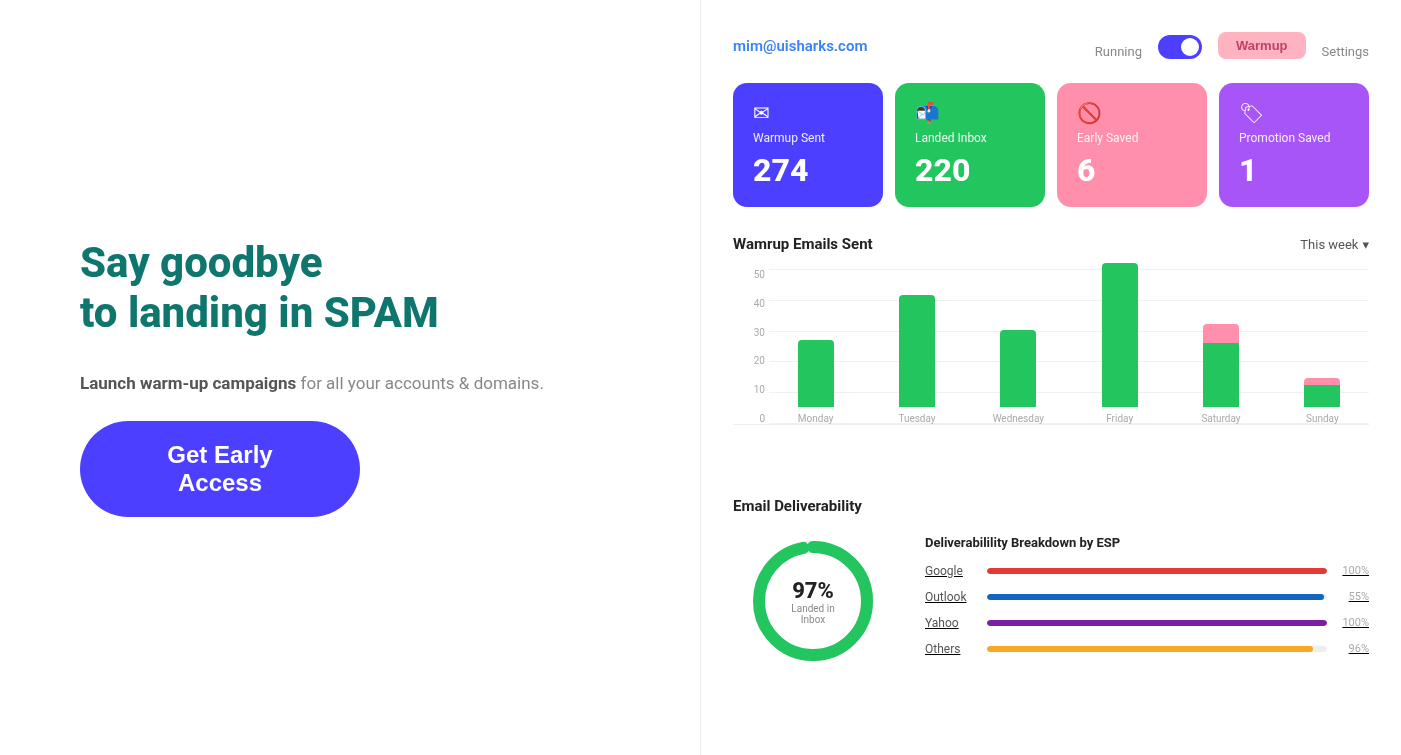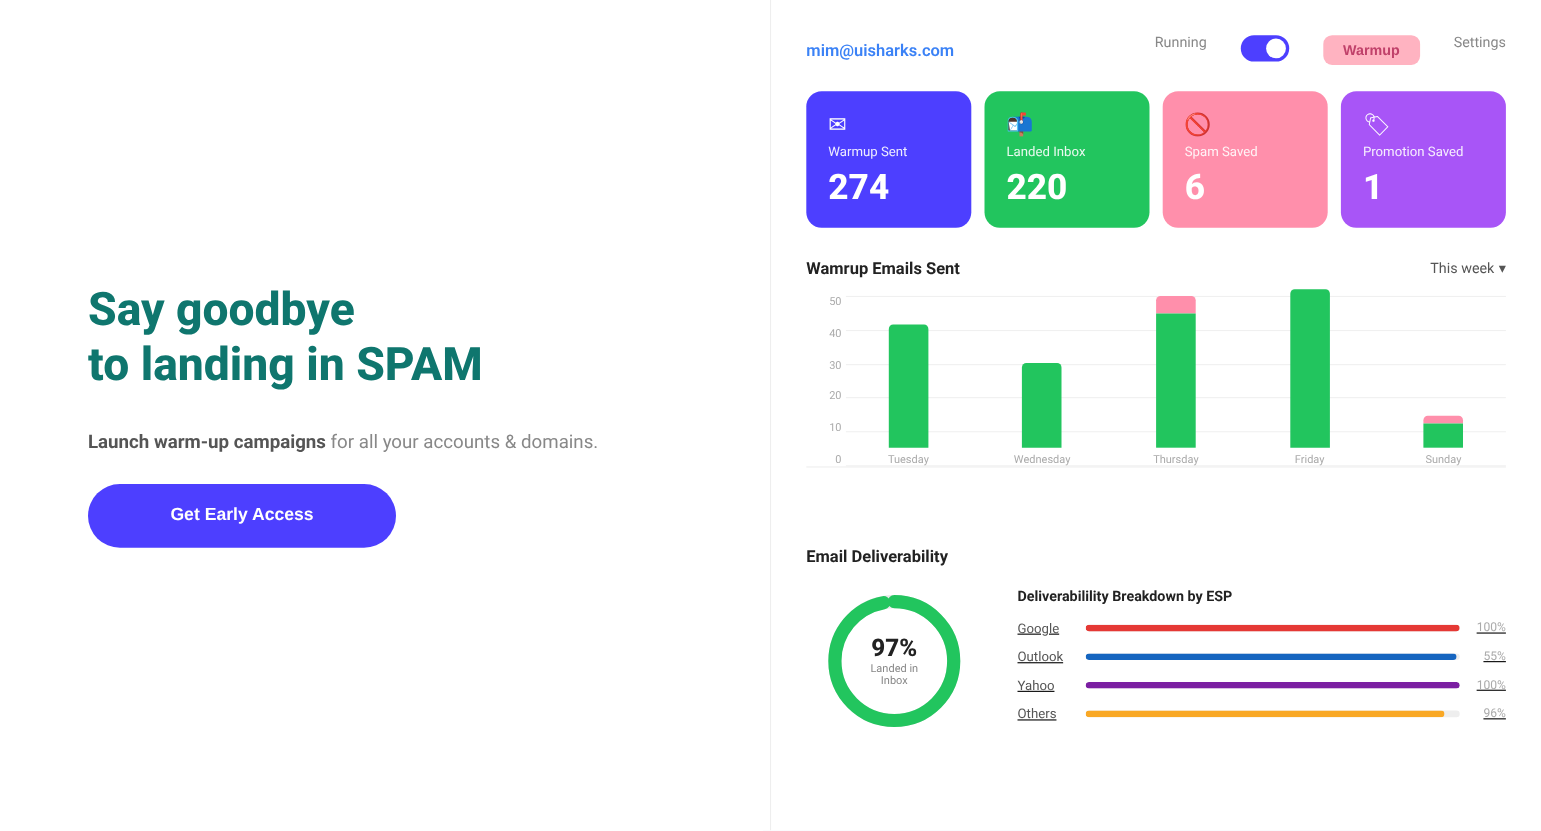--- a/index.html
+++ b/index.html
@@ -38,21 +38,21 @@
       color: #555;
       font-weight: 700;
     }
     .cta-button {
       display: inline-block;
       background: #4d3fff;
       color: #fff;
       border: none;
       border-radius: 50px;
       padding: 20px 48px;
-      font-size: 16px;
+      font-size: 24px;
       font-weight: 700;
       cursor: pointer;
       width: 280px;
       text-align: center;
     }
 
     
     .right-panel {
       flex: 1;
       background: #fff;
@@ -68,22 +68,22 @@
       justify-content: space-between;
       margin-bottom: 24px;
     }
     .email-label {
       font-size: 15px;
       font-weight: 600;
       color: #3b82f6;
     }
     .top-bar-right {
       display: flex;
-      align-items: flex-start;
-      gap: 31px;
+      align-items: flex-end;
+      gap: 16px;
     }
     .running-label {
       font-size: 13px;
       color: #888;
     }
     .toggle-switch {
       width: 44px;
       height: 24px;
       background: #4d3fff;
       border-radius: 12px;
@@ -354,21 +354,21 @@
     <div class="stat-card-label">Warmup Sent</div>
     <div class="stat-card-value">274</div>
   </div>
       <div class="stat-card green">
     <div class="stat-card-icon">📬</div>
     <div class="stat-card-label">Landed Inbox</div>
     <div class="stat-card-value">220</div>
   </div>
       <div class="stat-card pink">
     <div class="stat-card-icon">🚫</div>
-    <div class="stat-card-label">Spam Saved</div>
+    <div class="stat-card-label">Early Saved</div>
     <div class="stat-card-value">6</div>
   </div>
       <div class="stat-card purple">
     <div class="stat-card-icon">🏷</div>
     <div class="stat-card-label">Promotion Saved</div>
     <div class="stat-card-value">1</div>
   </div>
     </div>
 
   <div class="chart-section">
@@ -389,44 +389,50 @@
             <span>0</span>
           </div>
         <div class="grid-lines" id="grid-lines">
             <div class="grid-line"></div>
             <div class="grid-line"></div>
             <div class="grid-line"></div>
             <div class="grid-line"></div>
             <div class="grid-line"></div>
             <div class="grid-line"></div>
           </div>
+      <div class="bar-group">
+            <div class="bar-stack">
+              <div class="bar-segment-green" style="height: 67.2px; border-radius: 4px 4px 0px 0px;"></div>
+            </div>
+            <div class="bar-label">Monday</div>
+          </div>
           <div class="bar-group">
             <div class="bar-stack">
               <div class="bar-segment-green" style="height: 112px; border-radius: 4px 4px 0px 0px;"></div>
             </div>
             <div class="bar-label">Tuesday</div>
           </div>
           <div class="bar-group">
             <div class="bar-stack">
               <div class="bar-segment-green" style="height: 76.8px; border-radius: 4px 4px 0px 0px;"></div>
             </div>
             <div class="bar-label">Wednesday</div>
           </div>
           <div class="bar-group">
             <div class="bar-stack">
-              <div class="bar-segment-pink" style="height: 16px;"></div>
-              <div class="bar-segment-green" style="height: 121.6px;"></div>
-            </div>
-            <div class="bar-label">Thursday</div>
+              <div class="bar-segment-green" style="height: 144px; border-radius: 4px 4px 0px 0px;"></div>
+            </div>
+            <div class="bar-label">Friday</div>
           </div>
           <div class="bar-group">
             <div class="bar-stack">
-              <div class="bar-segment-green" style="height: 144px; border-radius: 4px 4px 0px 0px;"></div>
-            </div>
-            <div class="bar-label">Friday</div>
+              <div class="bar-segment-pink" style="height: 19.2px;"></div>
+              <div class="bar-segment-green" style="height: 64px;"></div>
+            </div>
+            <div class="bar-label">Saturday</div>
           </div>
           <div class="bar-group">
             <div class="bar-stack">
               <div class="bar-segment-pink" style="height: 6.4px;"></div>
               <div class="bar-segment-green" style="height: 22.4px;"></div>
             </div>
             <div class="bar-label">Sunday</div>
           </div>
         </div>
     </div>

